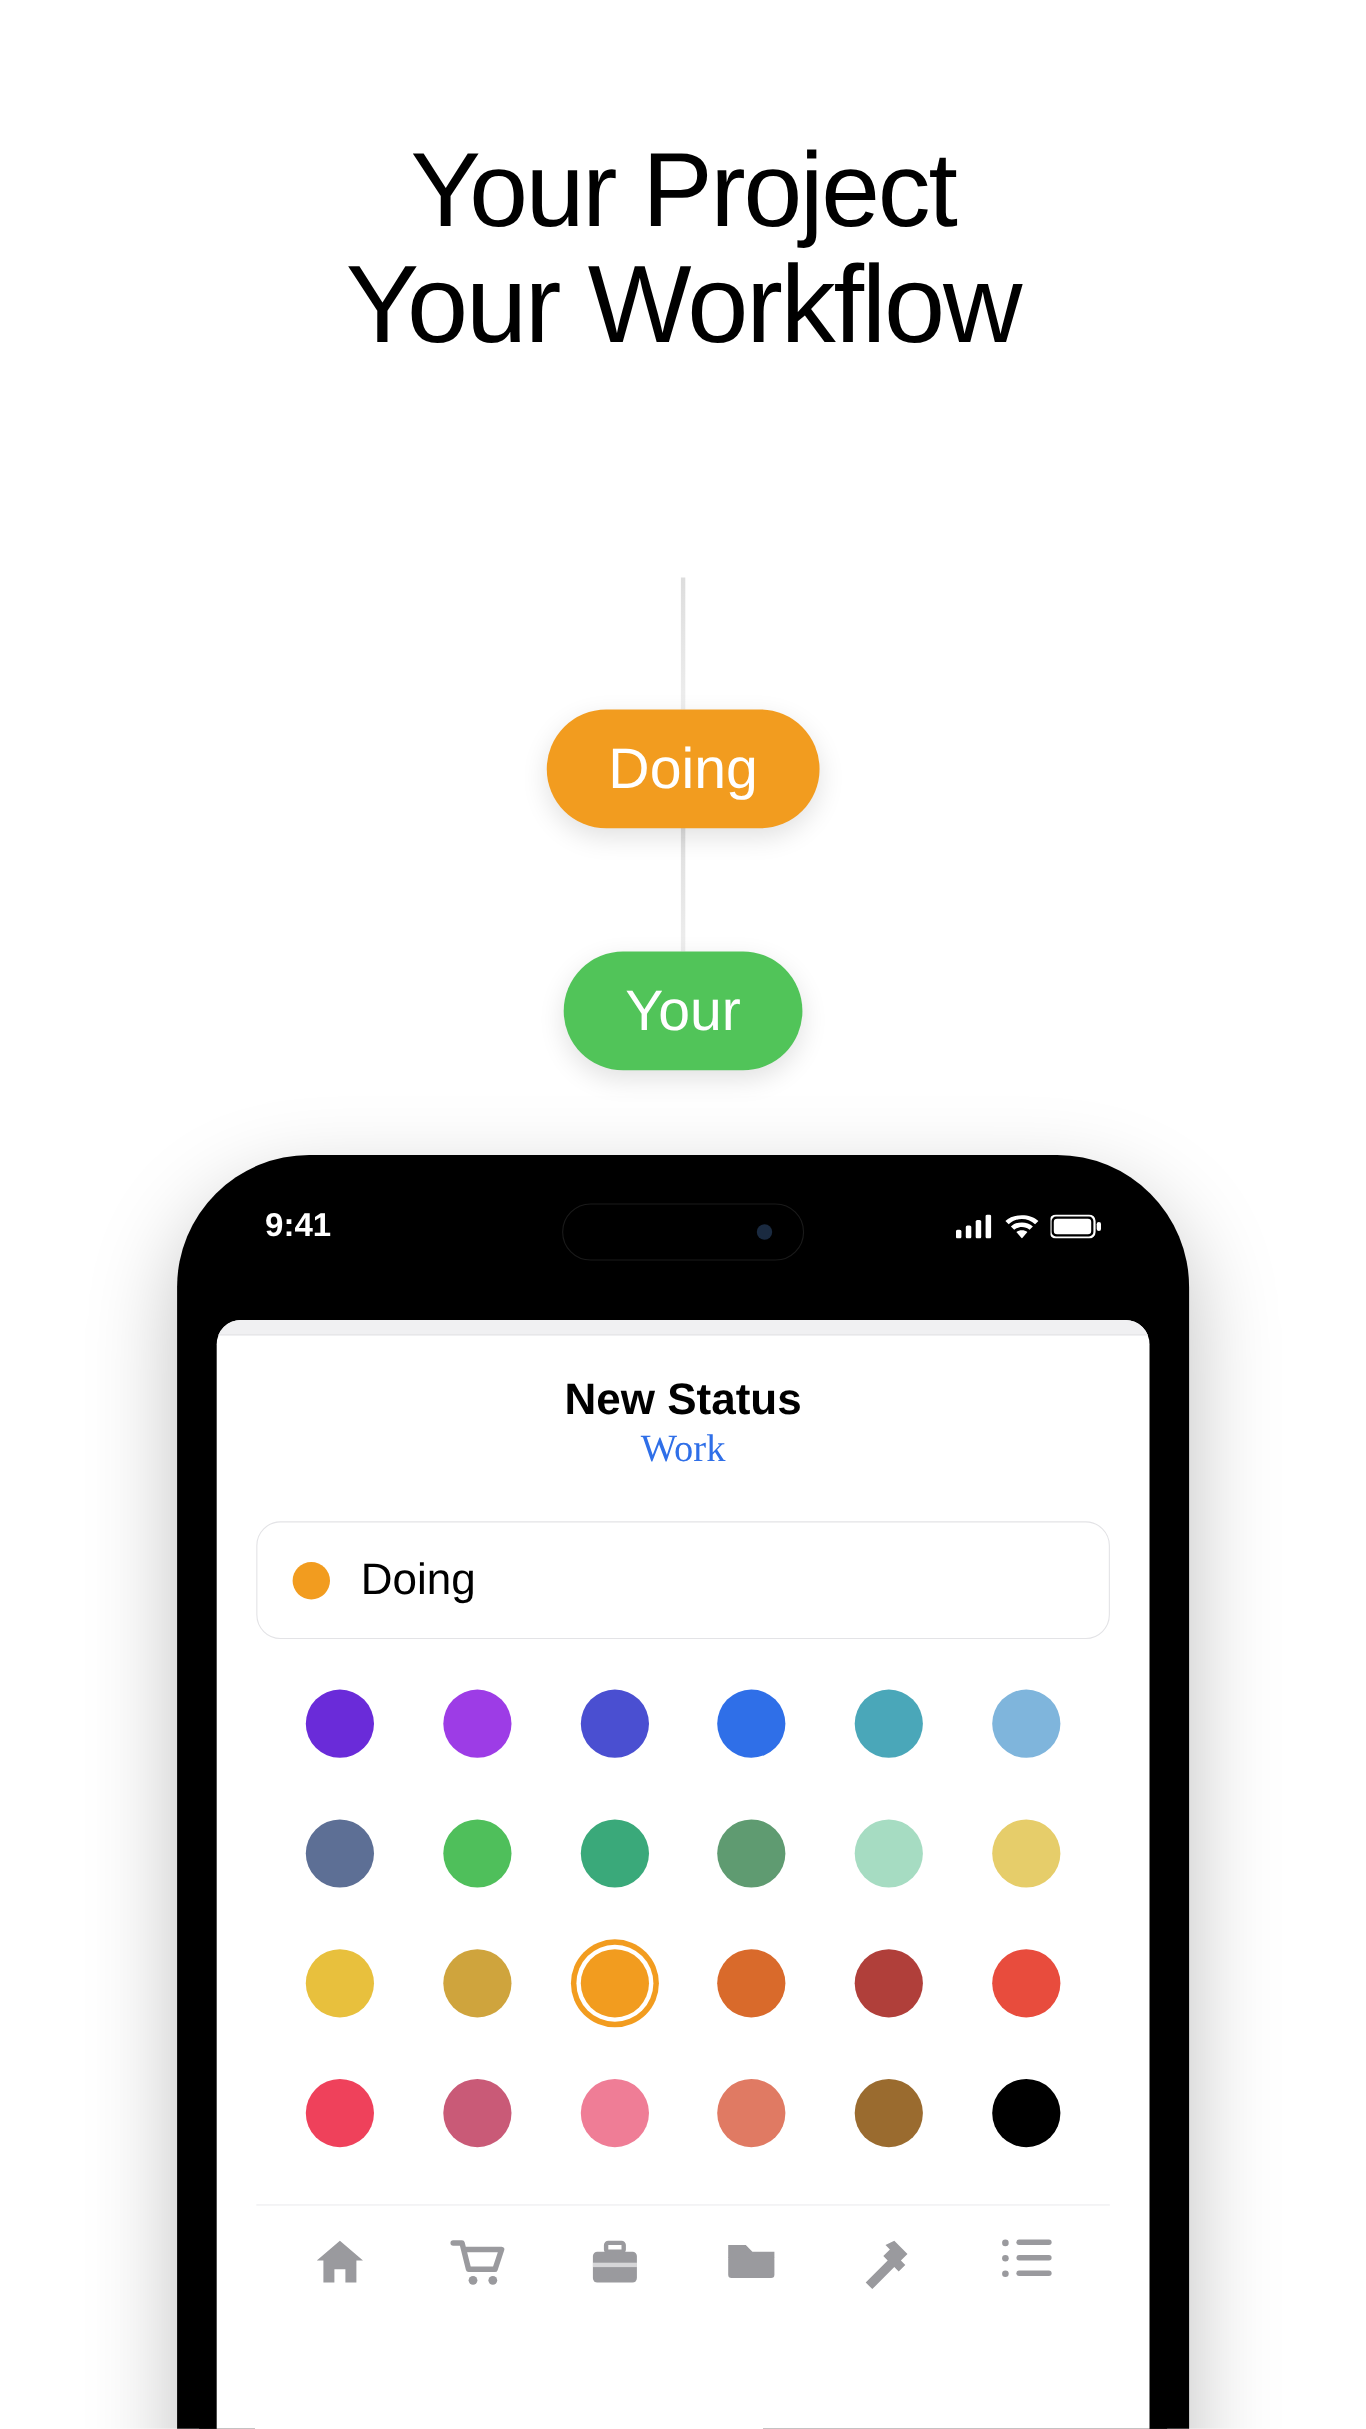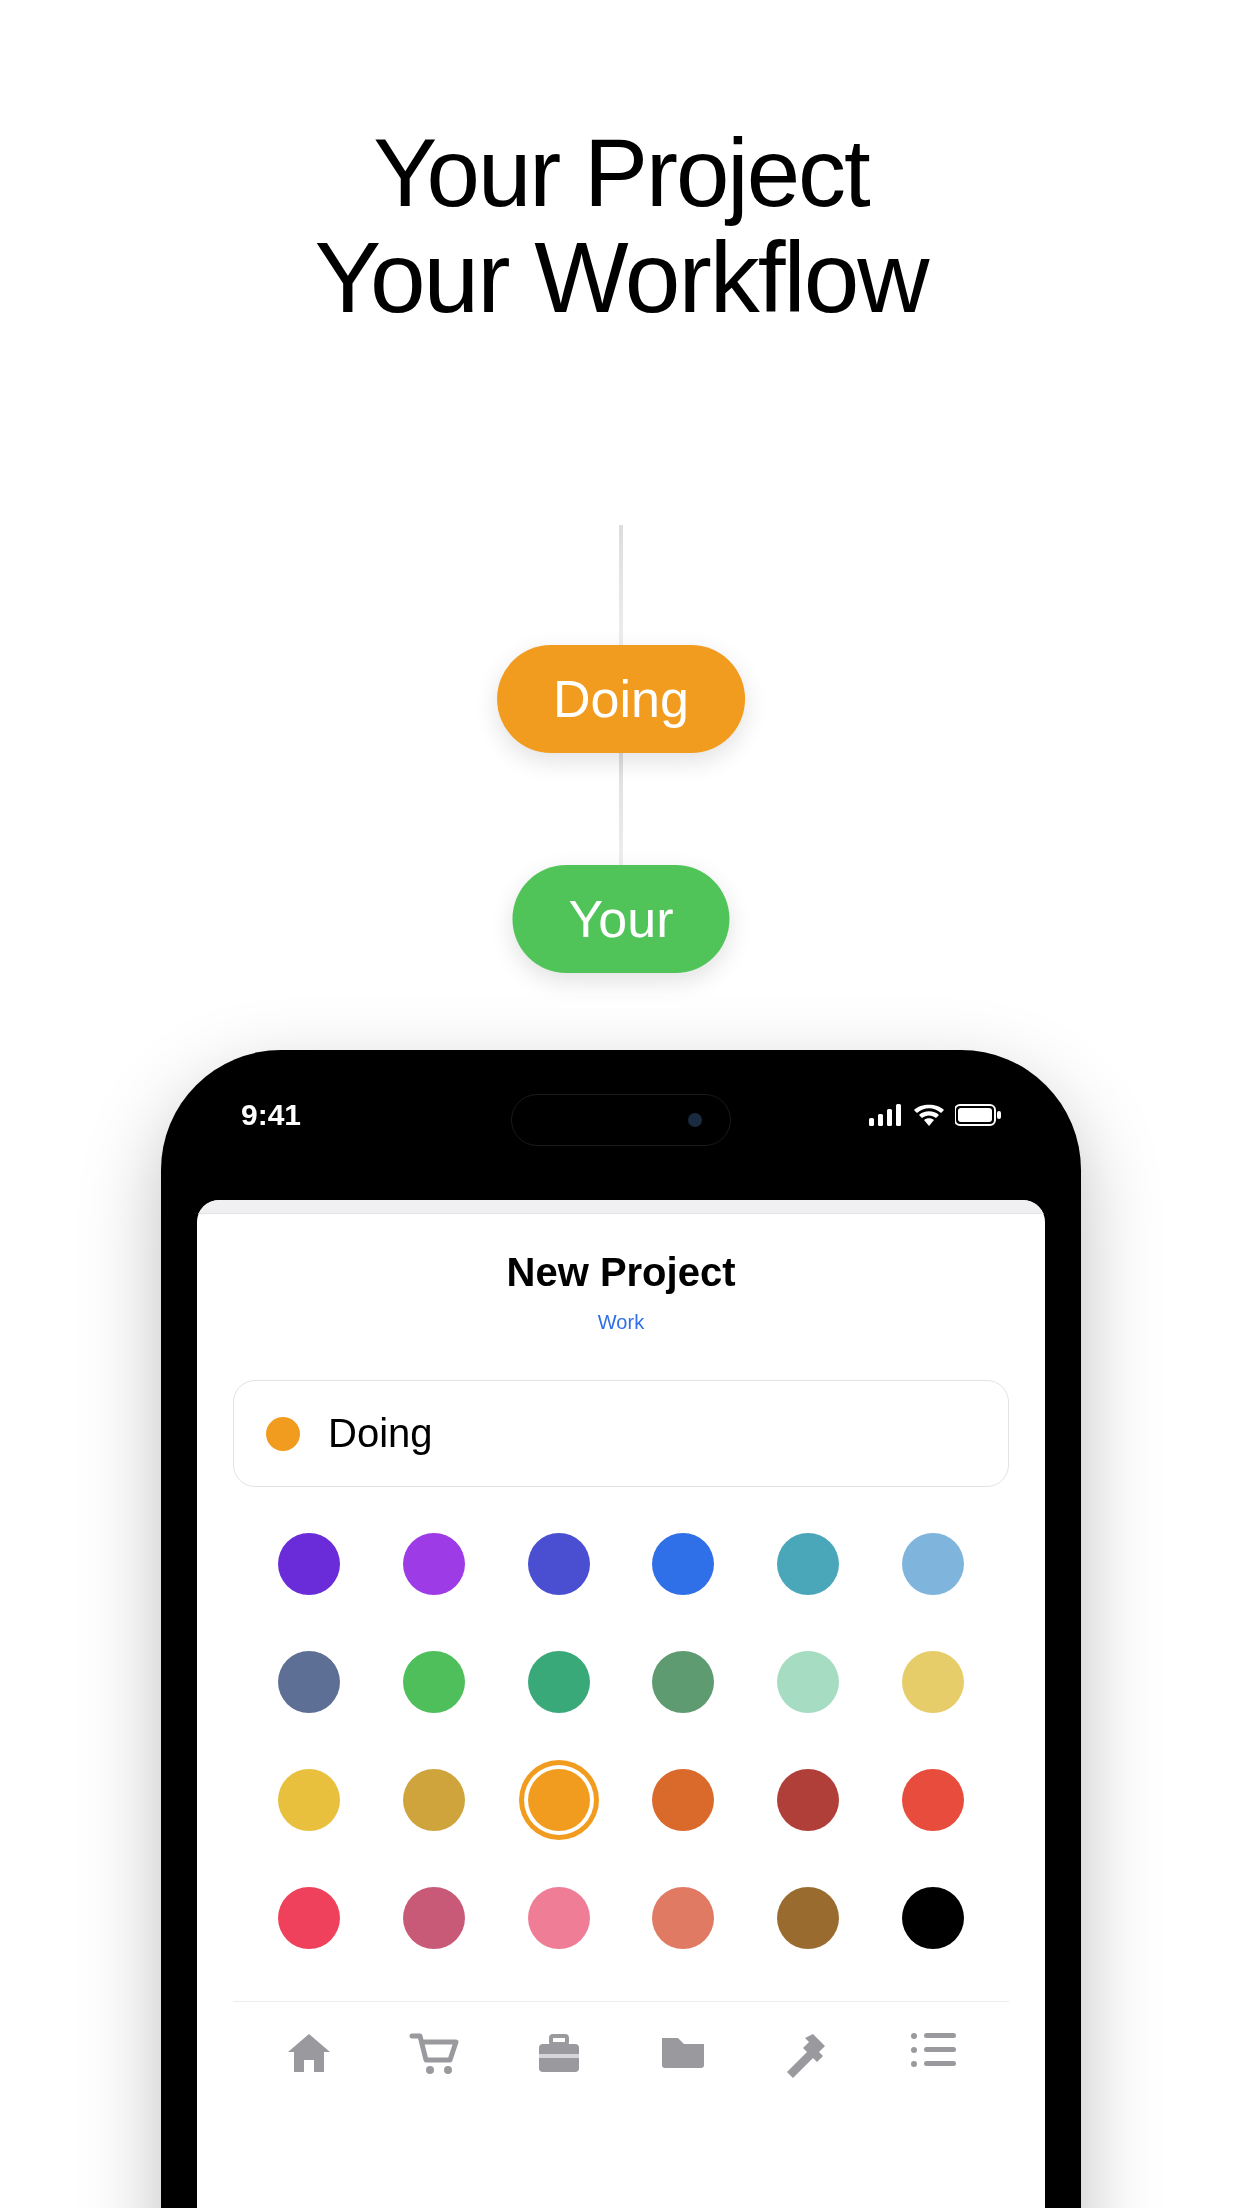--- a/index.html
+++ b/index.html
@@ -143,24 +143,25 @@
     .screen-header {
       text-align: center;
       padding-top: 36px;
     }
     .screen-title {
       font-size: 40px;
       font-weight: 700;
       color: #000;
     }
     .screen-subtitle {
-      font-size: 20px;
+      font-size: 35px;
       font-weight: 400;
       color: #2f6fe8;
-      margin-top: 16px;
+      margin-top: 2px;
+      font-family: Liberation Serif, serif;
     }
 
     .status-input {
       margin: 46px 36px 0;
       border: 1px solid #e3e3e6;
       border-radius: 22px;
       padding: 30px 32px;
       display: flex;
       align-items: center;
       gap: 28px;
@@ -250,21 +251,21 @@
               <rect x="42" y="7" width="4" height="8" rx="2" fill="#fff"></rect>
             </svg>
         </span>
       </span>
     </div>
 
     <div class="screen">
       <div class="screen-peek"></div>
 
       <div class="screen-header">
-        <div class="screen-title">New Project</div>
+        <div class="screen-title">New Status</div>
         <div class="screen-subtitle">Work</div>
       </div>
 
       <div class="status-input">
         <span class="dot" style="background:#f29c1f"></span>
         <span class="value">Doing</span>
       </div>
 
       <div class="colors" id="color-grid">
           <div class="swatch" style="background: rgb(106, 43, 217);"></div>

